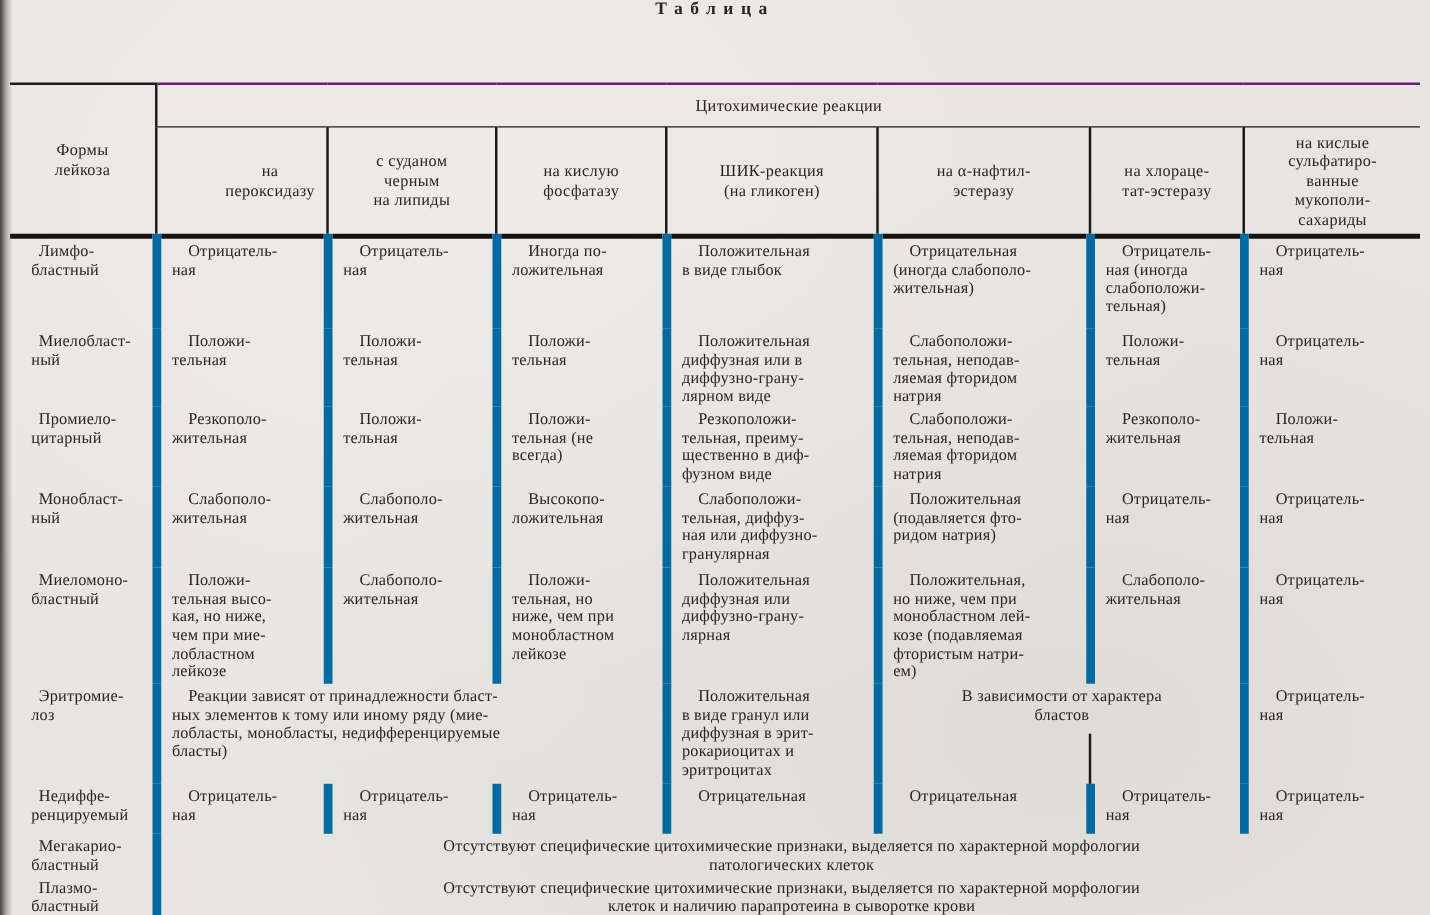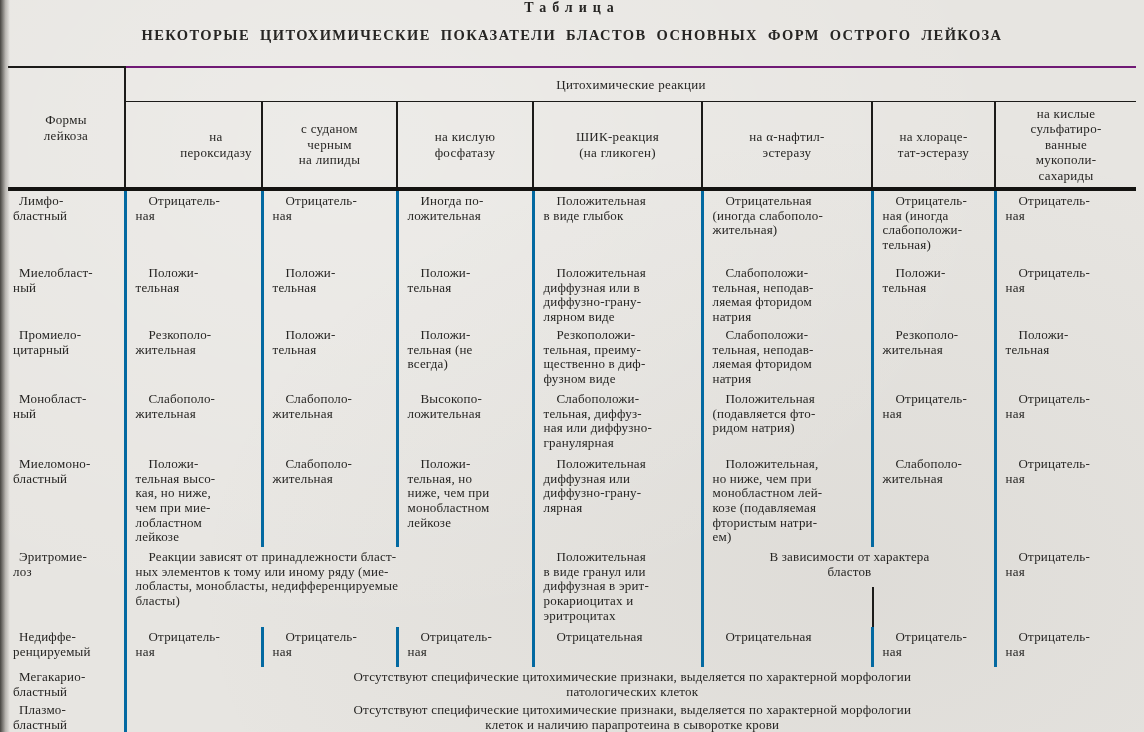--- a/index.html
+++ b/index.html
@@ -45,39 +45,38 @@
   }
   tr.subhead th{border-bottom:4px solid #141311;height:85px;}
   tr.subhead th + th{border-left:2px solid #1c1b19;}
   tr.subhead th.first{border-left:2px solid #1c1b19;padding-left:45px;}
   
   tbody td{
     font-size:13px;line-height:14.7px;vertical-align:top;
     text-align:left;letter-spacing:0.2px;
     padding:3px 7px 0 9px;text-indent:13px;
   }
-  tbody td.lbl{padding-left:5px;text-indent:6px;}
-  tbody td + td{border-left:3px solid #0369a1;}
+  tbody td.lbl{padding-left:17px;text-indent:6px;}
+  tbody td + td{border-left:7px solid #0369a1;}
   tbody td.ctr{text-align:center;text-indent:0;}
   td.split{position:relative;}
   td.split::after{
     content:"";position:absolute;left:58%;top:40px;bottom:0;width:2px;background:#1c1b19;
   }
   tr.r1{height:74px;} tr.r2{height:58px;} tr.r3{height:64px;}
   tr.r4{height:65px;} tr.r5{height:93px;} tr.r6{height:80px;}
   tr.r7{height:40px;} tr.r8{height:33px;} tr.r9{height:32px;}
 </style>
 </head>
 <body>
 
 <div class="page-edge"></div>
 
 <div class="title-block">
   <div class="table-label">Таблица</div>
-  <div class="doc-title">НЕКОТОРЫЕ ЦИТОХИМИЧЕСКИЕ ПОКАЗАТЕЛИ БЛАСТОВ ОСНОВНЫХ ФОРМ ОСТРОГО ЛЕЙКОЗА</div>
 </div>
 
 <table class="main">
   <colgroup>
     <col style="width:117px">
       <col style="width:137px">
       <col style="width:135px">
       <col style="width:136px">
     <col style="width:169px">
       <col style="width:170px">

